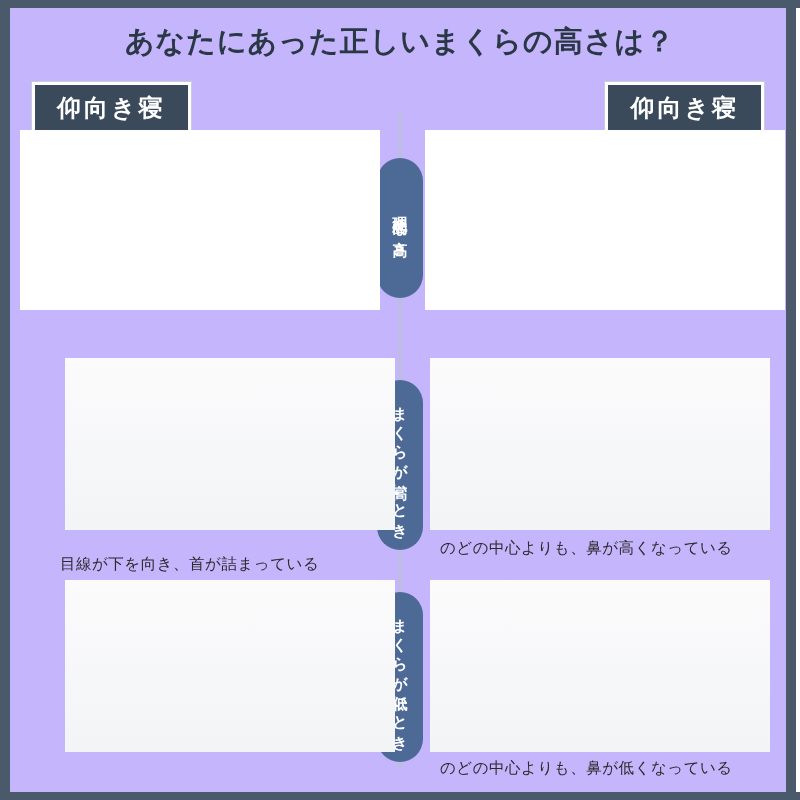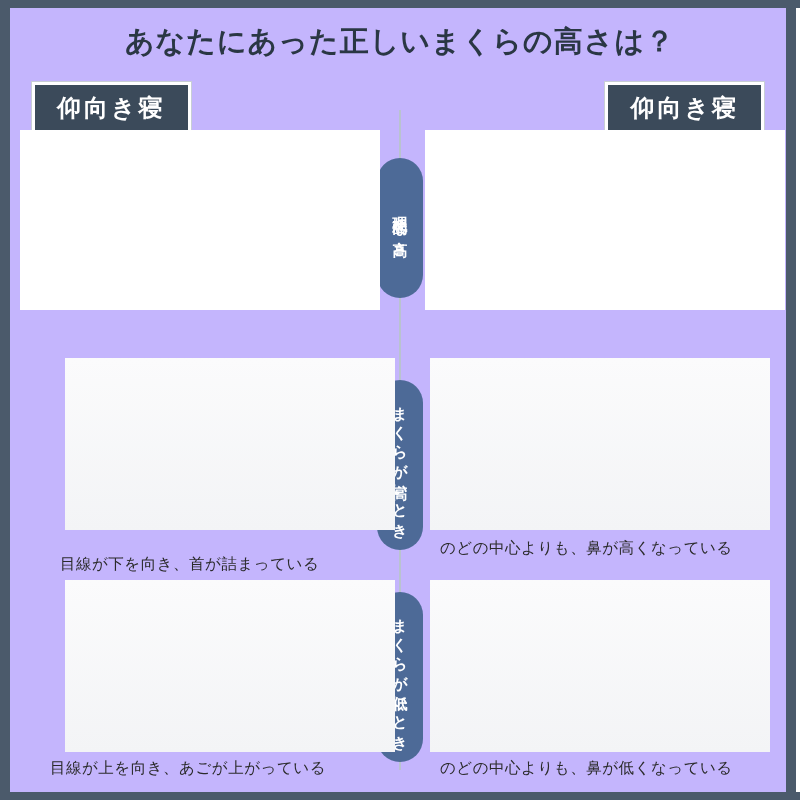--- a/index.html
+++ b/index.html
@@ -243,21 +243,20 @@
       <path d="M124,138 C128,126 150,120 186,118 C228,116 282,120 304,128 C316,133 320,140 318,146 L318,150 L124,150 Z" fill="#ffffff" stroke="#2b2b2b" stroke-width="1.7"></path>
       <line x1="0" y1="150" x2="330" y2="150" stroke="#2b2b2b" stroke-width="1.7"></line>
 
       <line x1="186" y1="44" x2="288" y2="26" stroke="#b02a37" stroke-width="2.6" stroke-dasharray="9 7"></line>
       <g>
         <line x1="34" y1="18" x2="296" y2="162" stroke="#a9c8ef" stroke-width="11" stroke-linecap="round"></line>
         <line x1="296" y1="18" x2="34" y2="162" stroke="#a9c8ef" stroke-width="11" stroke-linecap="round"></line>
       </g>
     </svg>
   </div>
-  <div class="caption" style="left:50px; top:758px;">目線が上を向き、あごが上がっている</div>
 
   <div class="panel" style="left:430px; top:580px; width:340px; height:172px;">
     <div class="panel-bg"></div>
     <svg width="340" height="172" viewBox="0 0 340 172">
       <path d="M6,150 L6,110 C18,96 40,80 68,72 C100,63 136,60 164,62" fill="none" stroke="#2b2b2b" stroke-width="1.7"></path>
       <ellipse cx="216" cy="98" rx="48" ry="46" fill="#ffffff" stroke="#2b2b2b" stroke-width="1.7"></ellipse>
       <path d="M194,66 C184,80 182,100 188,118 C192,130 200,138 210,140" fill="none" stroke="#2b2b2b" stroke-width="1.4" stroke-dasharray="4 4"></path>
       <path d="M220,64 C210,78 206,98 210,118 C213,130 220,138 230,140" fill="none" stroke="#2b2b2b" stroke-width="1.4" stroke-dasharray="4 4"></path>
       <path d="M234,70 C242,86 244,106 238,124" fill="none" stroke="#2b2b2b" stroke-width="1.4"></path>
       <path d="M248,78 C254,92 254,110 248,124" fill="none" stroke="#2b2b2b" stroke-width="1.4"></path>

